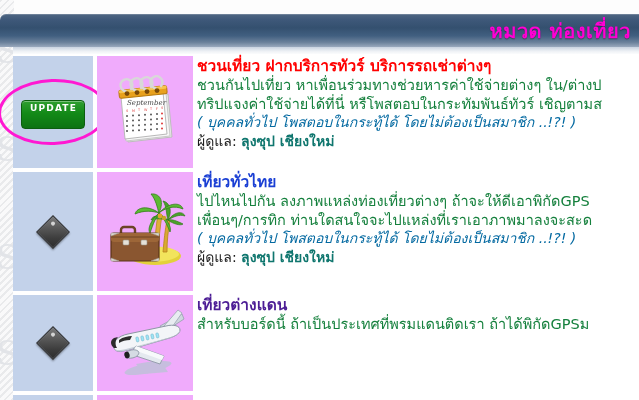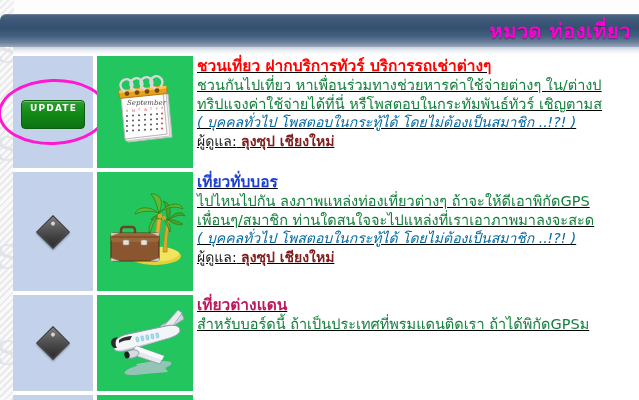--- a/index.html
+++ b/index.html
@@ -86,32 +86,31 @@
     left: 13px;
     top: 52px;
     width: 626px;
     border-collapse: separate;
     border-spacing: 0;
     z-index: 1;
   }
   .board-table td {
     vertical-align: top;
     padding: 0;
-    text-decoration: underline;
   }
   .cell-flag {
     width: 80px;
     background: #c3d2ea;
     border-top: 4px solid #ffffff;
     border-right: 4px solid #ffffff;
     position: relative;
   }
   .cell-icon {
     width: 96px;
-    background: #22c55e;
+    background: #f0abfc;
     border-top: 4px solid #ffffff;
     border-right: 4px solid #ffffff;
     position: relative;
     text-align: right;
   }
   .cell-body {
     background: #ffffff;
     border-top: 4px solid #ffffff;
     padding: 2px 0 4px 6px;
     position: relative;
@@ -185,21 +184,21 @@
   
   .topic-title {
     font-size: 15.5px;
     font-weight: bold;
     line-height: 1.25;
     margin: 1px 0 0 0;
     white-space: nowrap;
   }
   .t-red   { color: #ff0000; }
   .t-blue  { color: #1a3fd4; }
-  .t-green { color: #be185d; }
+  .t-green { color: #4c1d95; }
 
   .topic-desc {
     font-size: 14.5px;
     color: #15803d;
     line-height: 1.28;
     white-space: nowrap;
   }
   .topic-note {
     font-size: 14px;
     color: #0369a1;
@@ -207,21 +206,21 @@
     line-height: 1.3;
     white-space: nowrap;
   }
   .topic-owner {
     font-size: 14px;
     color: #1c1c1c;
     line-height: 1.3;
     white-space: nowrap;
   }
   .owner-name {
-    color: #7f1d1d;
+    color: #0f766e;
     font-weight: bold;
   }
 </style>
 </head>
 <body>
 
 <div class="watermark-strip"></div>
 <div class="watermark-glyph" style="top:34px">S</div>
 <div class="watermark-glyph" style="top:132px">S</div>
 <div class="watermark-glyph" style="top:240px">S</div>
@@ -374,23 +373,23 @@
               <path d="M8 68 L16 71 L8 71 Z"></path>
               <path d="M56 68 L48 71 L56 71 Z"></path>
             </g>
 
             <rect x="20" y="50" width="6" height="5" rx="1" fill="#e5e1d8" stroke="#9b958b" stroke-width="0.6"></rect>
             <rect x="38" y="50" width="6" height="5" rx="1" fill="#e5e1d8" stroke="#9b958b" stroke-width="0.6"></rect>
           </svg>
         </div>
       </td>
       <td class="cell-body">
-        <div class="topic-title t-blue">เที่ยวทั่บบอร</div>
+        <div class="topic-title t-blue">เที่ยวทั่วไทย</div>
         <div class="topic-desc">ไปไหนไปกัน ลงภาพแหล่งท่องเที่ยวต่างๆ ถ้าจะให้ดีเอาพิกัดGPS</div>
-        <div class="topic-desc">เพื่อนๆ/สมาชิก ท่านใดสนใจจะไปแหล่งที่เราเอาภาพมาลงจะสะด</div>
+        <div class="topic-desc">เพื่อนๆ/การทิก ท่านใดสนใจจะไปแหล่งที่เราเอาภาพมาลงจะสะด</div>
         <div class="topic-note">( บุคคลทั่วไป โพสตอบในกระทู้ได้ โดยไม่ต้องเป็นสมาชิก ..!?! )</div>
         <div class="topic-owner">
           <span>ผู้ดูแล:</span>
           <span class="owner-name">ลุงซุป เชียงใหม่</span>
         </div>
       </td>
     </tr>
 
     <tr class="row-h3">
       <td class="cell-flag">

